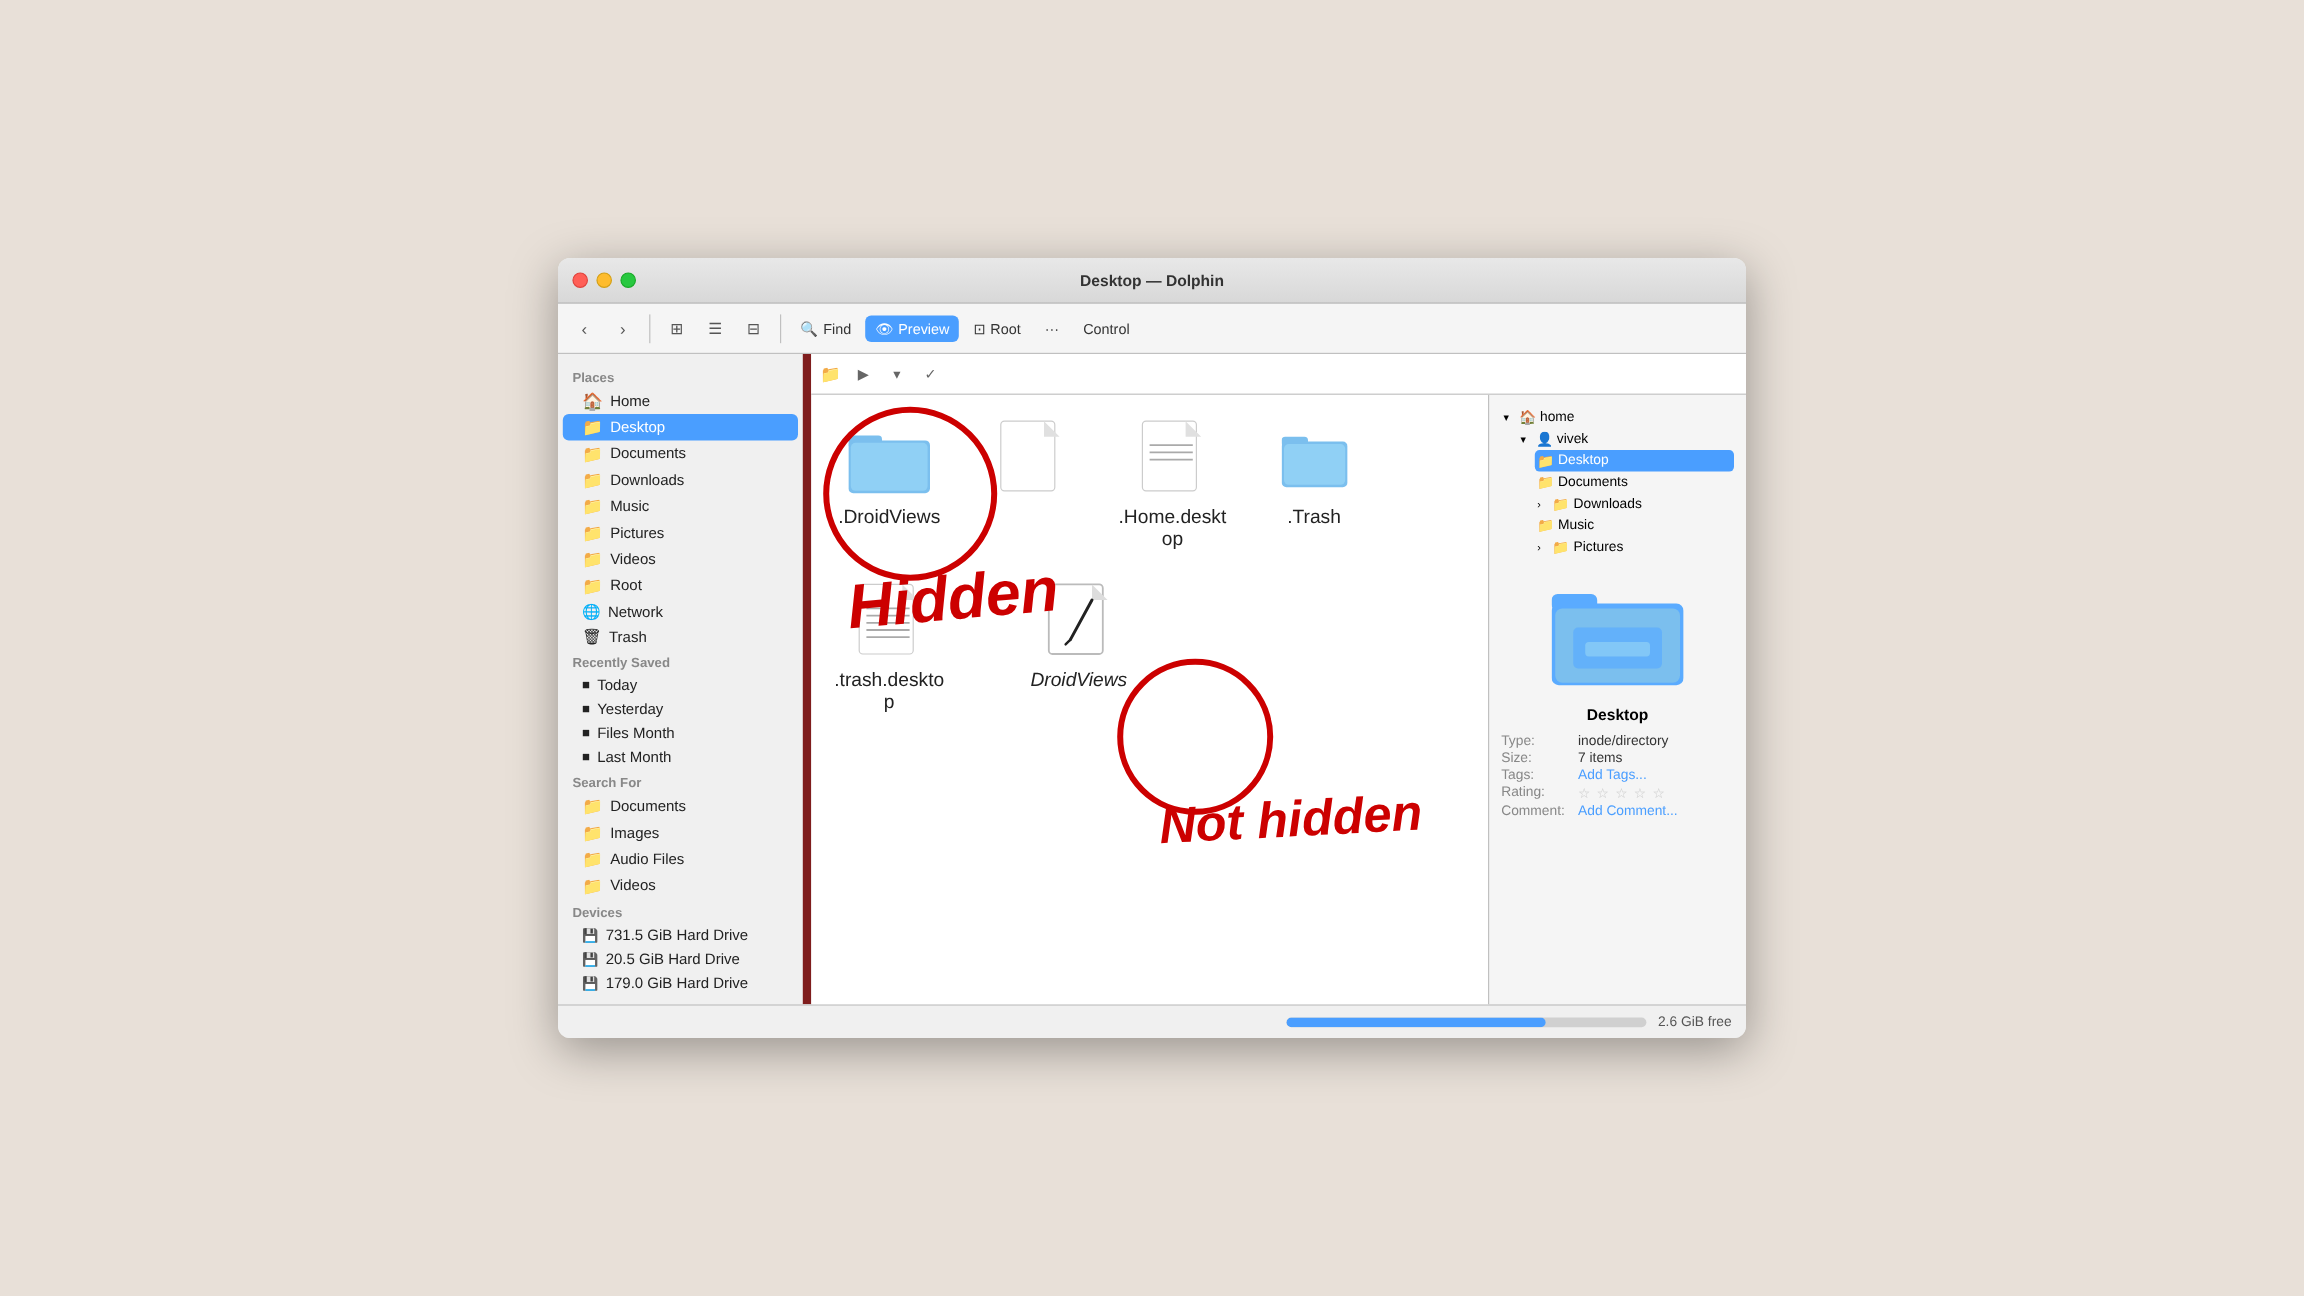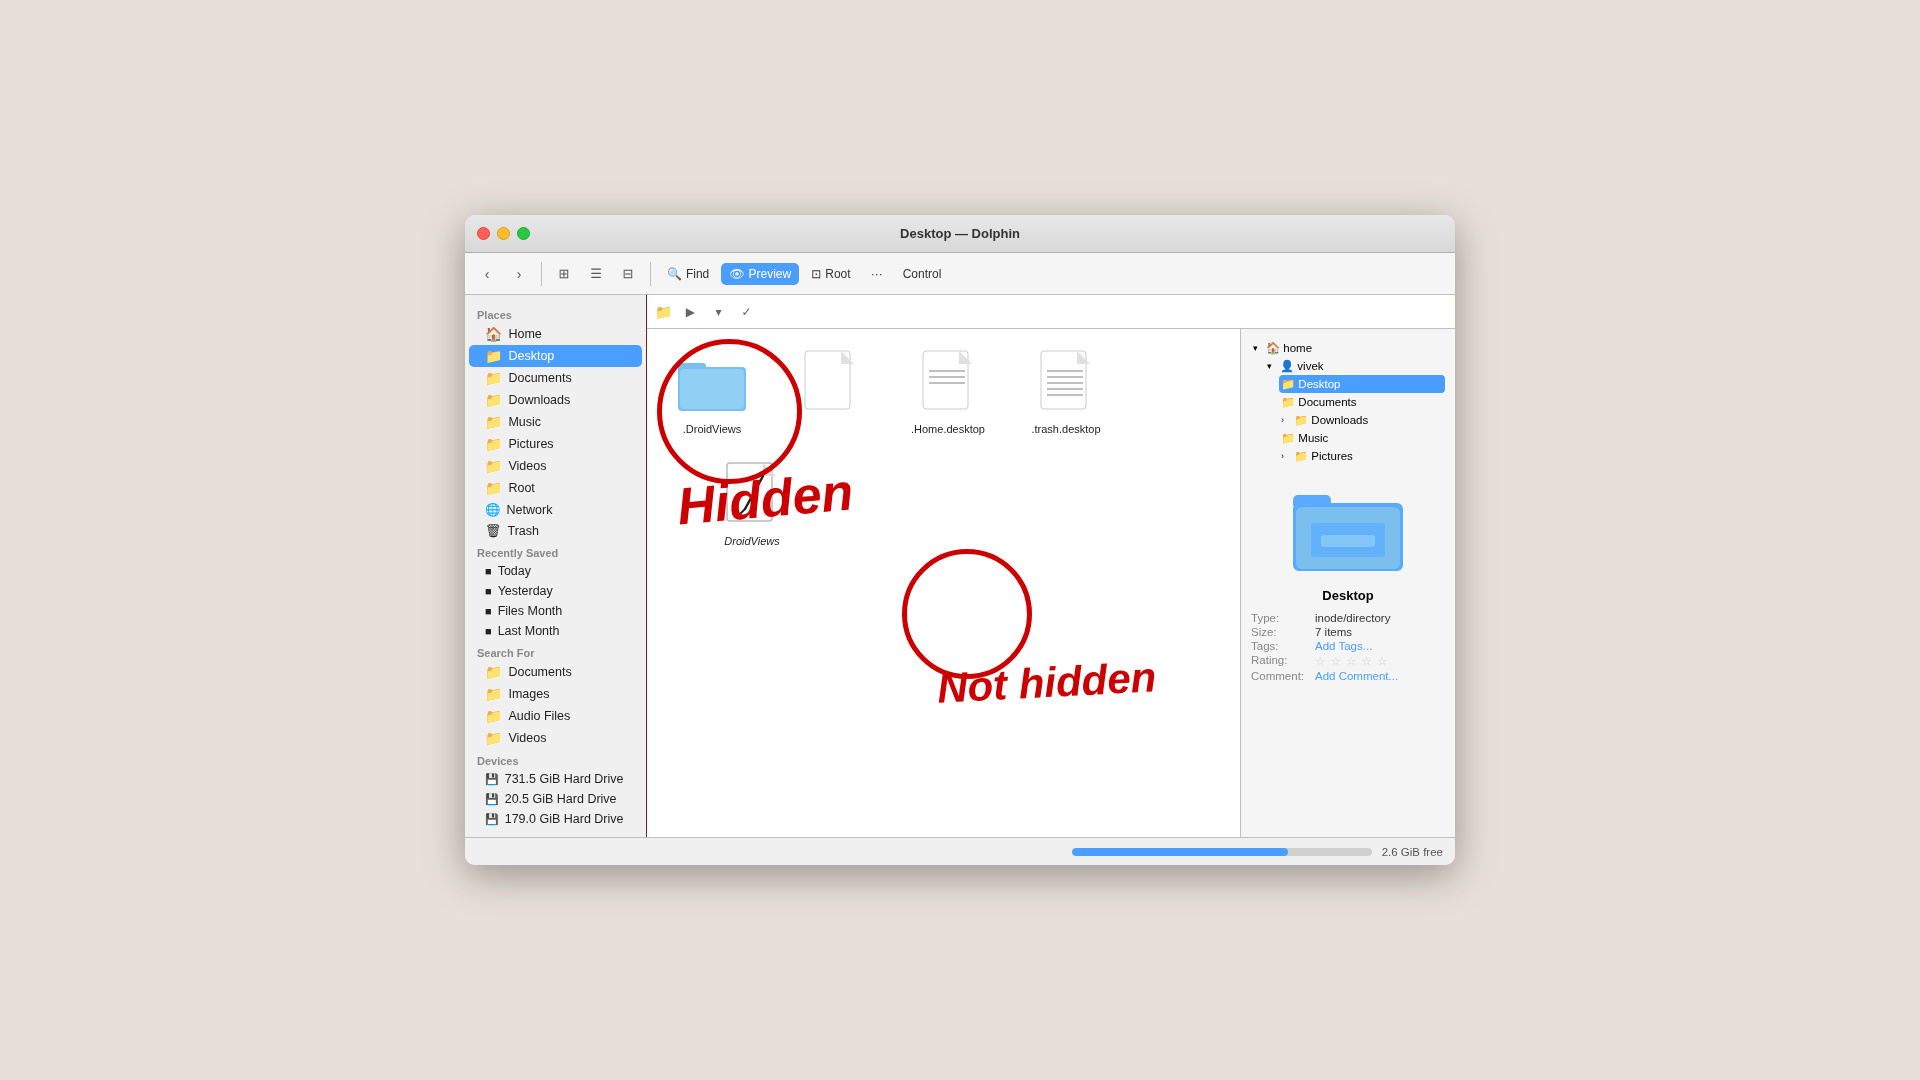--- a/index.html
+++ b/index.html
@@ -99,23 +99,23 @@
       color: #555;
     }
     
     .main {
       display: flex;
       flex: 1;
       height: 650px;
     }
     
     .sidebar {
-      width: 182px;
+      width: 211px;
       background: #f0f0f0;
-      border-right: 1px solid #7f1d1d;
+      border-right: 7px solid #7f1d1d;
       padding: 8px 0;
       overflow-y: auto;
       flex-shrink: 0;
     }
     .sidebar-section-label {
       font-size: 11px;
       font-weight: 600;
       color: #888;
       padding: 6px 12px 2px 12px;
       text-transform: none;
@@ -199,21 +199,21 @@
       padding: 8px;
       border-radius: 6px;
       cursor: pointer;
     }
     .file-item-icon {
       width: 72px; height: 72px;
       display: flex; align-items: center; justify-content: center;
       margin-bottom: 4px;
     }
     .file-item-label {
-      font-size: 11px;
+      font-size: 16px;
       text-align: center;
       color: #222;
       word-break: break-all;
     }
     
     .folder-svg { width: 68px; height: 60px; }
     .doc-svg { width: 55px; height: 68px; }
     
     .right-panel {
       width: 215px;
@@ -521,20 +521,30 @@
                 <rect x="2" y="2" width="45" height="58" rx="3" fill="white" stroke="#ccc" stroke-width="1"></rect>
                 <polygon points="38,2 51,15 38,15" fill="#e0e0e0"></polygon>
                 <line x1="8" y1="22" x2="44" y2="22" stroke="#aaa" stroke-width="1.5"></line>
                 <line x1="8" y1="28" x2="44" y2="28" stroke="#aaa" stroke-width="1.5"></line>
                 <line x1="8" y1="34" x2="44" y2="34" stroke="#aaa" stroke-width="1.5"></line>
               </svg>
             </div>
             <span class="file-item-label">.Home.desktop</span>
           </div>
 
+          <div class="file-item">
+            <div class="file-item-icon">
+              <svg viewBox="0 0 55 55" width="55" height="55" xmlns="http://www.w3.org/2000/svg">
+                <rect x="0" y="12" width="55" height="38" rx="4" fill="#7bbfee"></rect>
+                <rect x="0" y="8" width="22" height="8" rx="3" fill="#7bbfee"></rect>
+                <rect x="2" y="14" width="51" height="34" rx="4" fill="#90d0f5"></rect>
+              </svg>
+            </div>
+            <span class="file-item-label">.Trash</span>
+          </div>
 
           <div class="file-item">
             <div class="file-item-icon">
               <svg class="doc-svg" viewBox="0 0 55 68" xmlns="http://www.w3.org/2000/svg">
                 <rect x="2" y="2" width="45" height="58" rx="3" fill="white" stroke="#ccc" stroke-width="1"></rect>
                 <polygon points="38,2 51,15 38,15" fill="#e0e0e0"></polygon>
                 <line x1="8" y1="22" x2="44" y2="22" stroke="#aaa" stroke-width="1.5"></line>
                 <line x1="8" y1="28" x2="44" y2="28" stroke="#aaa" stroke-width="1.5"></line>
                 <line x1="8" y1="34" x2="44" y2="34" stroke="#aaa" stroke-width="1.5"></line>
                 <line x1="8" y1="40" x2="44" y2="40" stroke="#aaa" stroke-width="1.5"></line>

